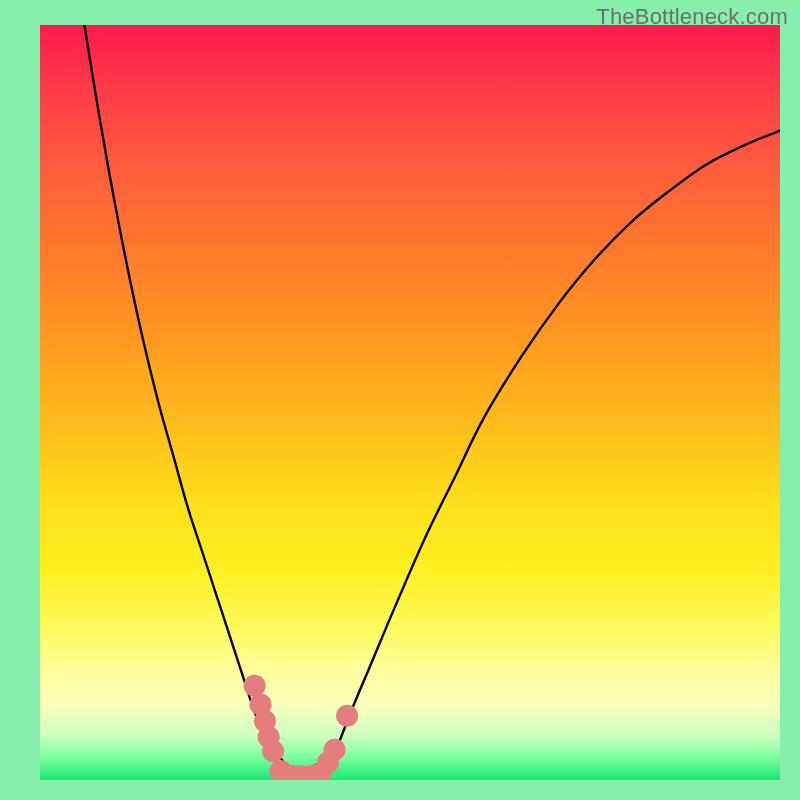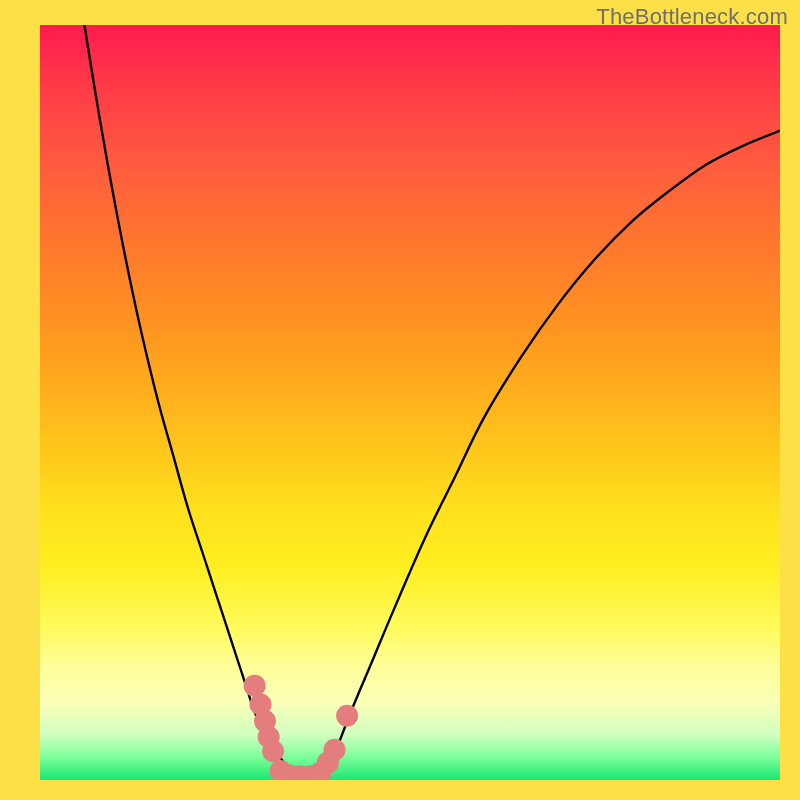--- a/index.html
+++ b/index.html
@@ -8,21 +8,21 @@
     width: 800px;
     height: 800px;
     overflow: hidden;
     background: #000;
     font-family: Arial, Helvetica, sans-serif;
   }
   .stage {
     position: relative;
     width: 800px;
     height: 800px;
-    background: #fde047;
+    background: #86efac;
   }
   .plot-area {
     position: absolute;
     left: 40px;
     top: 25px;
     width: 740px;
     height: 755px;
     background: linear-gradient(to bottom,
       #ff1a4f 0%,
       #ff3a47 8%,

